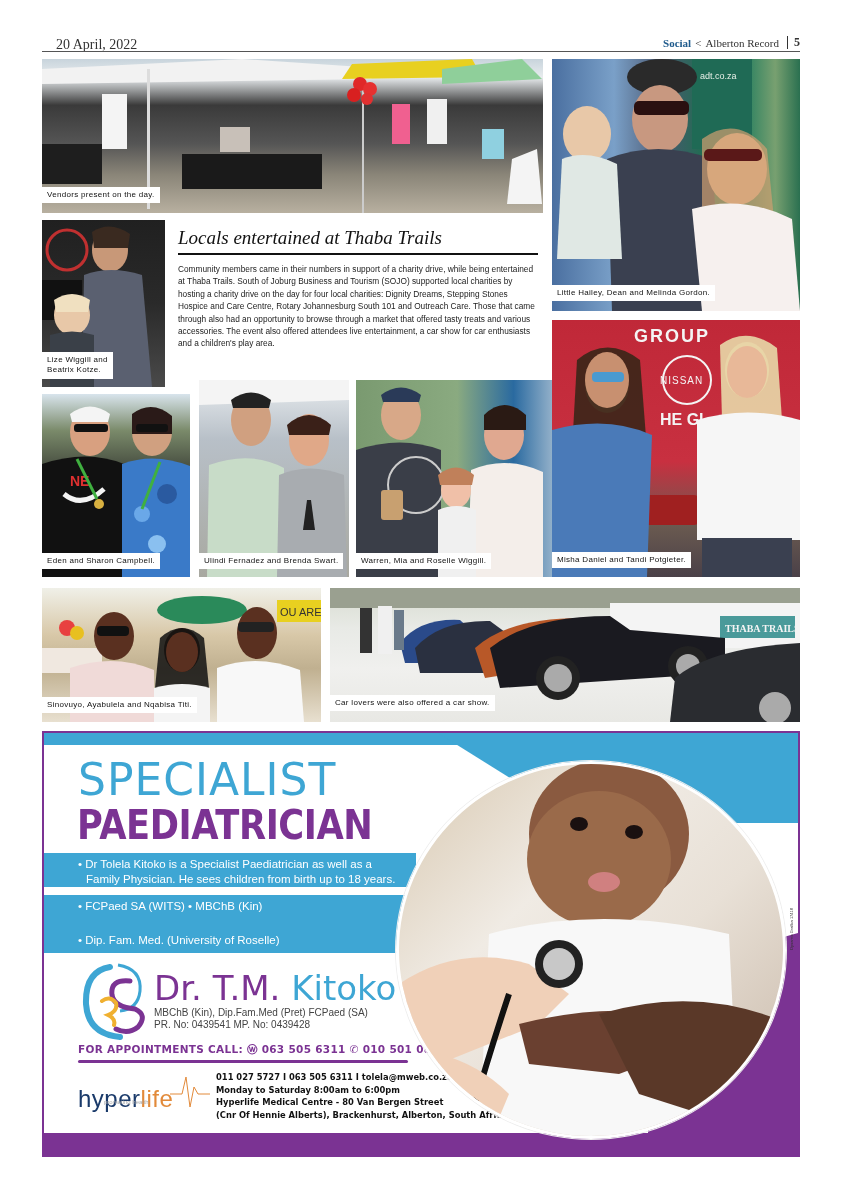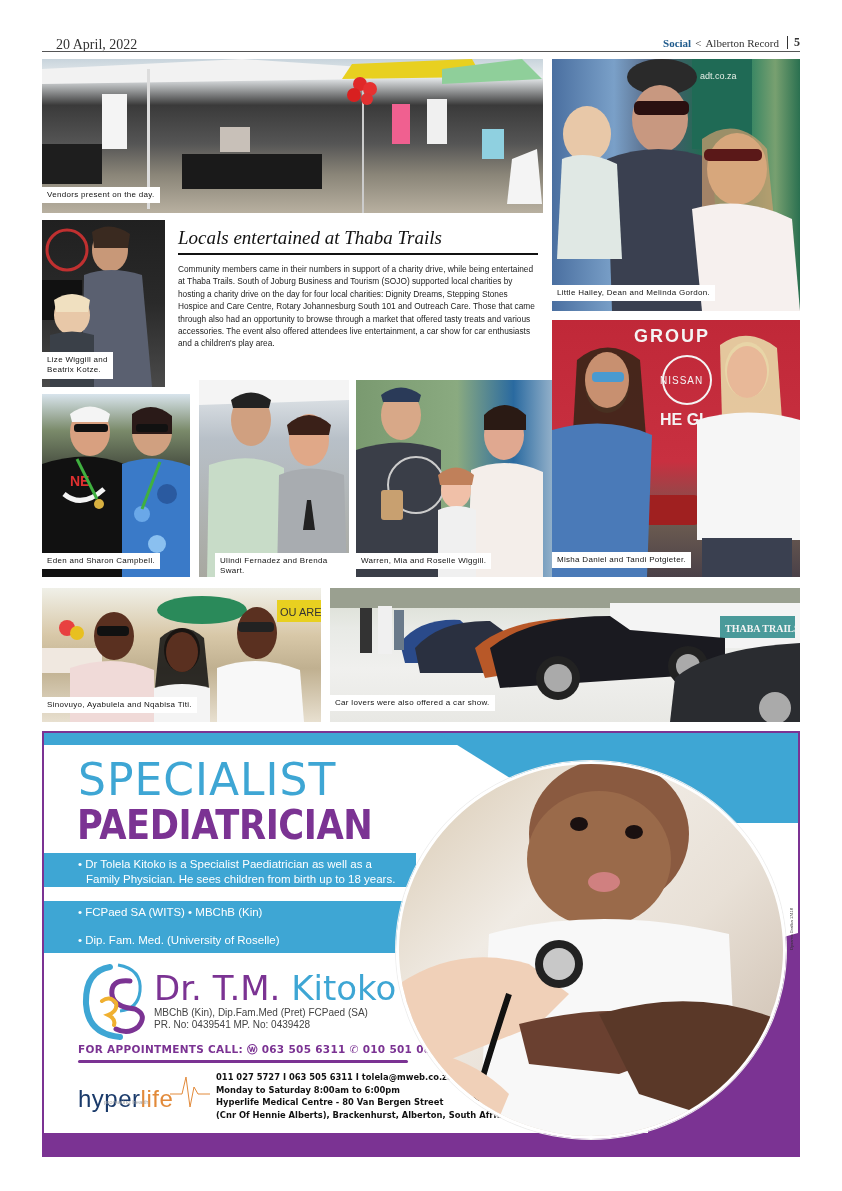--- a/index.html
+++ b/index.html
@@ -151,21 +151,21 @@
   <svg width="150" height="197" viewBox="0 0 150 197" style="position:absolute;left:0;top:0">
     <path d="M0 0 L150 0 L150 20 L0 25 Z" fill="#f4f4f4"></path>
     <ellipse cx="52" cy="40" rx="20" ry="26" fill="#d0a080"></ellipse>
     <path d="M32 20 Q52 5 72 20 L70 28 L34 28 Z" fill="#222"></path>
     <path d="M10 85 Q52 70 85 88 L85 197 L8 197 Z" fill="#c8dcc8"></path>
     <ellipse cx="110" cy="60" rx="20" ry="26" fill="#e0a888"></ellipse>
     <path d="M88 45 Q110 25 132 45 L130 55 L90 55 Z" fill="#3a2018"></path>
     <path d="M80 95 Q110 82 145 95 L148 197 L78 197 Z" fill="#a8acb0"></path>
     <path d="M108 120 L104 150 L116 150 L112 120 Z" fill="#222"></path>
   </svg>
-  <div class="caption" style="left:0;top:173px;margin-left:16px;">Ulindi Fernadez and Brenda Swart.</div>
+  <div class="caption" style="left:0;top:173px;">Ulindi Fernadez and Brenda Swart.</div>
 </div>
 
 <div class="photo" style="left:356px;top:380px;width:225px;height:197px;background:linear-gradient(90deg,#7a9a70 0%,#8aaa80 45%,#2a6aa0 70%,#e0e4e8 100%);">
   <svg width="187" height="197" viewBox="0 0 187 197" style="position:absolute;left:0;top:0">
     <ellipse cx="45" cy="35" rx="20" ry="25" fill="#d8a888"></ellipse>
     <path d="M25 15 Q45 0 65 15 L63 22 L27 22 Z" fill="#2a3a58"></path>
     <path d="M0 70 Q45 55 85 70 L85 197 L0 197 Z" fill="#3a3e48"></path>
     <circle cx="60" cy="105" r="28" fill="none" stroke="#ccc" stroke-width="2"></circle>
     <rect x="25" y="110" width="22" height="30" rx="3" fill="#c8a070"></rect>
     <ellipse cx="148" cy="55" rx="20" ry="25" fill="#e0a890"></ellipse>
@@ -250,21 +250,21 @@
   <div class="ad-purple-right"></div>
   <div class="ad-bottomband"></div>
 
   <div class="ad-h1">SPECIALIST</div>
   <div class="ad-h2">PAEDIATRICIAN</div>
 
   <div class="ad-bar" style="top:120px;height:34px;">
     <div>• Dr Tolela Kitoko is a Specialist Paediatrician as well as a</div>
     <div style="padding-left:8px;">Family Physician. He sees children from birth up to 18 years.</div>
   </div>
-  <div class="ad-bar" style="top:168px;height:40px;">• FCPaed SA (WITS) • MBChB (Kin)</div>
+  <div class="ad-bar" style="top:162px;height:40px;">• FCPaed SA (WITS) • MBChB (Kin)</div>
   <div class="ad-bar" style="top:196px;height:24px;">• Dip. Fam. Med. (University of Roselle)</div>
 
   <svg class="ad-logo" viewBox="0 0 72 82">
     <path d="M30 8 Q5 12 6 45 Q8 75 40 78" fill="none" stroke="#3ea6d4" stroke-width="6" stroke-linecap="round"></path>
     <path d="M38 6 Q62 10 60 32 Q58 50 40 52" fill="none" stroke="#3ea6d4" stroke-width="3"></path>
     <path d="M50 22 Q30 20 32 36 Q34 48 55 50 Q68 56 58 68 Q48 76 36 70" fill="none" stroke="#7b3393" stroke-width="5" stroke-linecap="round"></path>
     <path d="M22 42 Q30 36 36 44 Q38 52 28 56 Q36 60 34 66" fill="none" stroke="#f0b030" stroke-width="4" stroke-linecap="round"></path>
   </svg>
   <div class="ad-drname">
     <span class="dr">Dr. T.M.</span>

